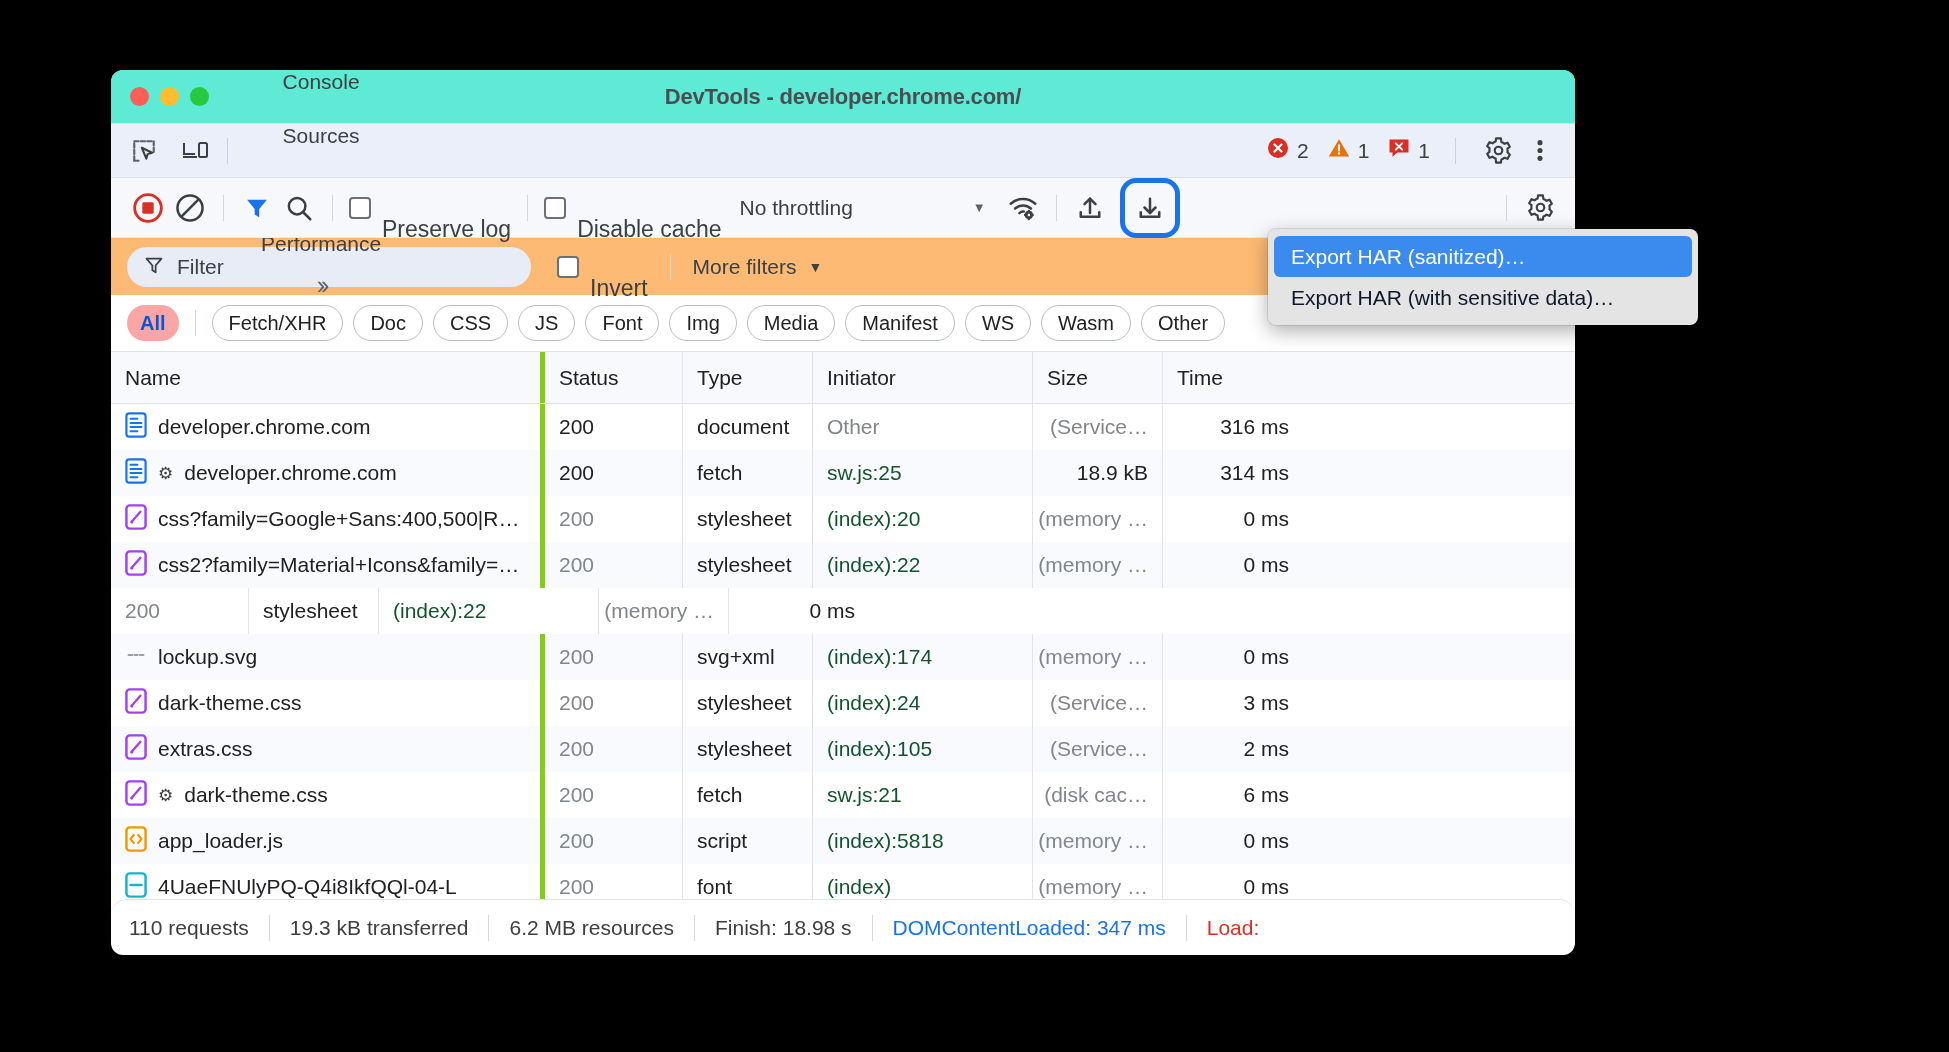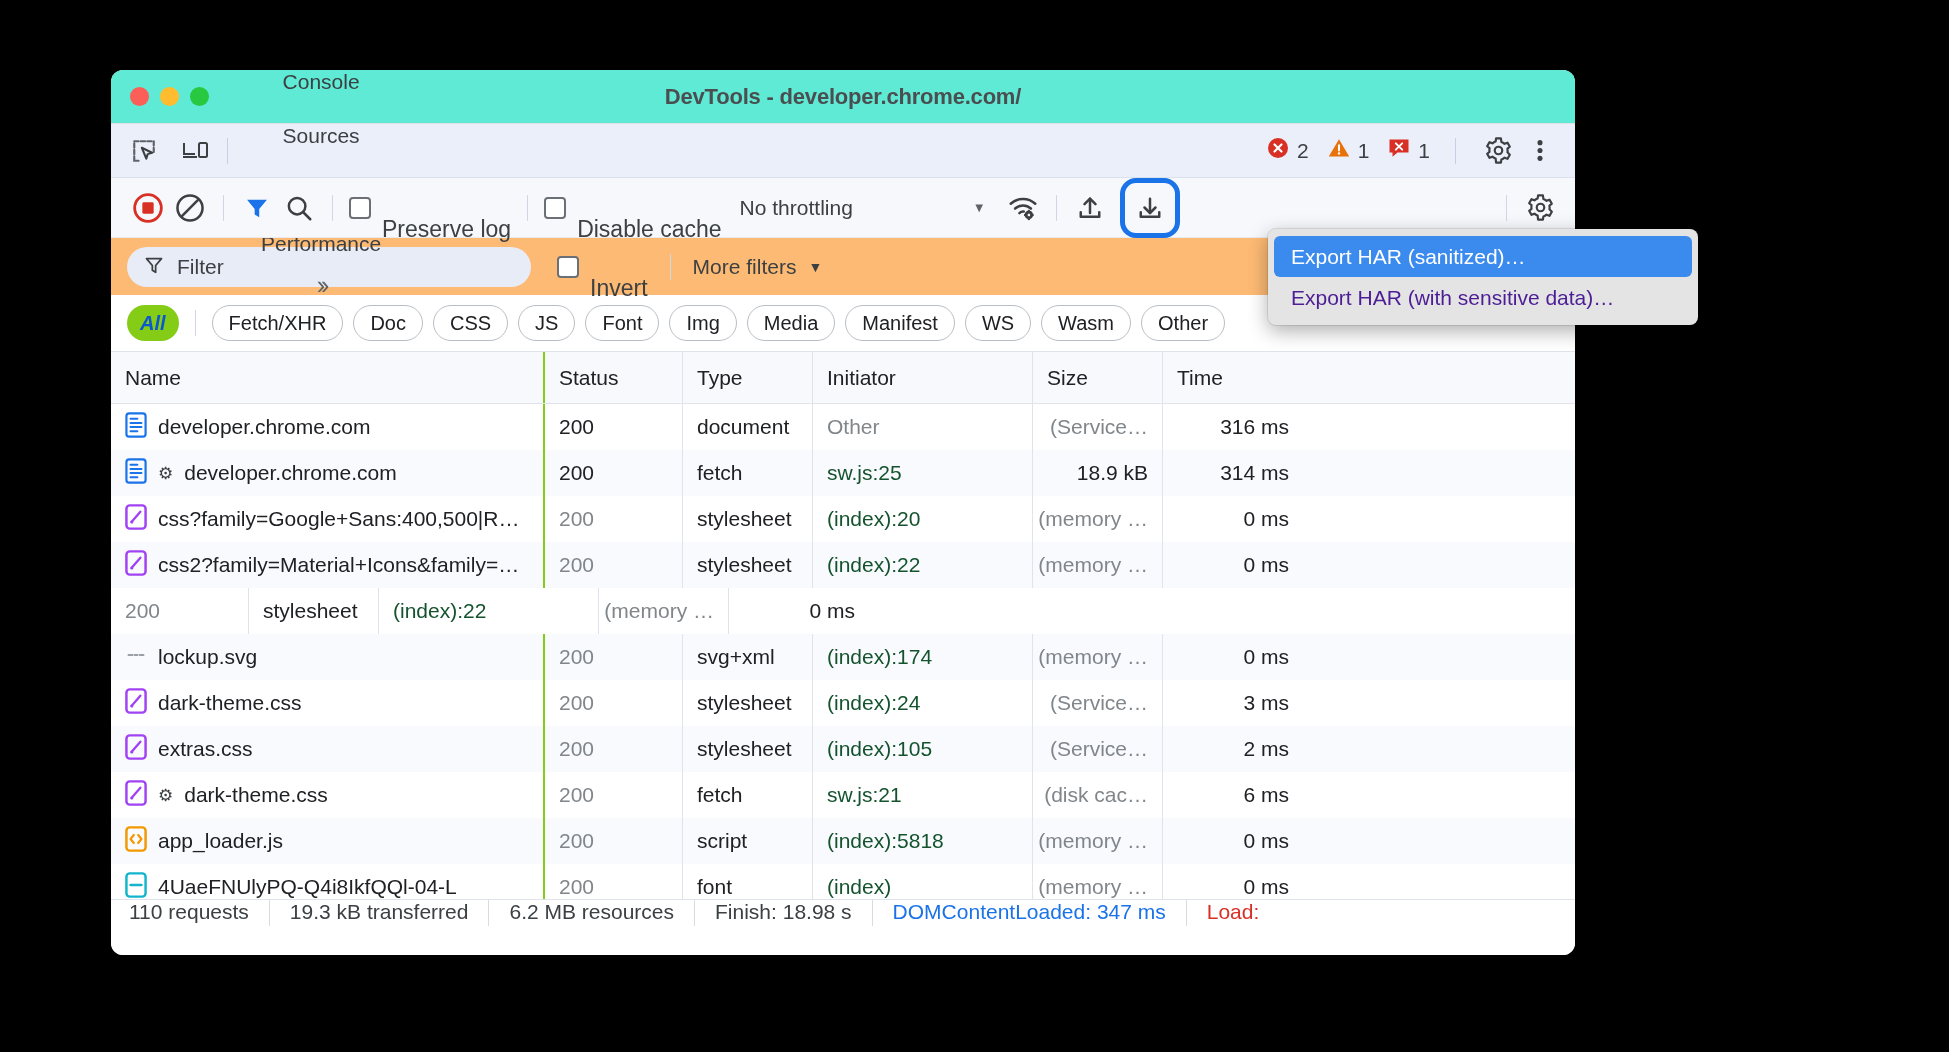--- a/index.html
+++ b/index.html
@@ -113,67 +113,68 @@
   .invert { display:flex; align-items:center; gap:11px; margin-left: 26px; cursor:pointer;}
   .morefilters { font-size:21px; color:#3c4043; margin-left: 0; cursor:pointer; display:flex; align-items:center; gap:12px;}
 
   
   .chiprow { height:56px; display:flex; align-items:center; padding-left: 16px; gap: 10px; background:#fff;}
   .chip {
     height: 36px; padding: 0 16px; border:1px solid #b9bdc4; border-radius:18px;
     display:flex; align-items:center; font-size:20px; color:#202124; cursor:pointer; background:#fff;
     white-space: nowrap;
   }
-  .chip.all { border:none; background:#84cc16; color:#0b57d0; font-weight:700; padding: 0 13px; font-style: italic;}
+  .chip.all { border:none; background:#fca5a5; color:#0b57d0; font-weight:700; padding: 0 13px;}
   .chip-sep { width:1px; height:26px; background:#cfd6e4; margin: 0 6px; }
 
   
   .table { background:#fff; border-top:1px solid #dfe3ec; }
   .trow { display:flex; height:46px; align-items:center; font-size:21px; color:#202124; }
   .thead { height:52px; background:#f7f9fd; border-bottom:1px solid #dfe3ec; }
   .thead .cell { color:#202124; font-size:21px; }
   .trow.odd { background:#f8fafd; }
   .cell { padding: 0 14px; overflow:hidden; white-space:nowrap; text-overflow:ellipsis; display:flex; align-items:center; }
-  .c-name { width: 434px; gap: 11px; border-right:2px solid #84cc16; height:100%;}
+  .c-name { width: 434px; gap: 11px; border-right:5px solid #84cc16; height:100%;}
   .c-status { width: 138px; border-right:1px solid #dfe3ec; height:100%;}
   .c-type { width: 130px; border-right:1px solid #dfe3ec; height:100%;}
   .c-init { width: 220px; border-right:1px solid #dfe3ec; height:100%;}
   .c-size { width: 130px; justify-content:flex-end; border-right:1px solid #dfe3ec; height:100%;}
   .c-time { width: 140px; justify-content:flex-end; height:100%;}
   .muted { color:#80868b; }
   .link { color:#14532d; cursor:pointer; }
   .gearmini { font-size:17px; color:#3c4043; }
   .fileicon { width:22px; height:26px; flex:0 0 auto; }
 
   
   .statusbar {
     position:absolute; left:0; right:0; bottom:0; height:56px;
     background:#fff; border-top:1px solid #dfe3ec;
-    display:flex; padding-left: 18px; font-size:21px; color:#3c4043;
+    display:flex; align-items:center; padding-left: 18px; font-size:21px; color:#3c4043;
     gap: 0;
+    border-radius: 16px;
   }
   .sb-item { padding: 0 20px; white-space:nowrap;}
   .sb-item:first-child { padding-left: 0; }
   .sb-sep { width:1px; height:26px; background:#d7dbe2; }
   .sb-blue { color:#1a73e8; }
   .sb-red { color:#d93025; }
 
   
   .ctxmenu {
     position:absolute;
     left: 1268px; top: 229px; width: 430px;
     background:#e4e4e4;
     border-radius: 8px;
     box-shadow: 0 6px 20px rgba(0,0,0,.32), 0 0 0 1px rgba(0,0,0,.09);
     padding: 7px 6px;
     z-index: 50;
   }
   .ctxitem {
     height: 41px; display:flex; align-items:center; padding: 0 17px;
-    font-size: 21px; color:#4c1d95; border-radius:6px; cursor:pointer;
+    font-size: 21px; color:#0f172a; border-radius:6px; cursor:pointer;
     white-space:nowrap;
   }
   .ctxitem.sel { background:#3b8aee; color:#fff; }
 </style>
 </head>
 <body>
 
 <div id="window">
  <div id="windowClip">
 

